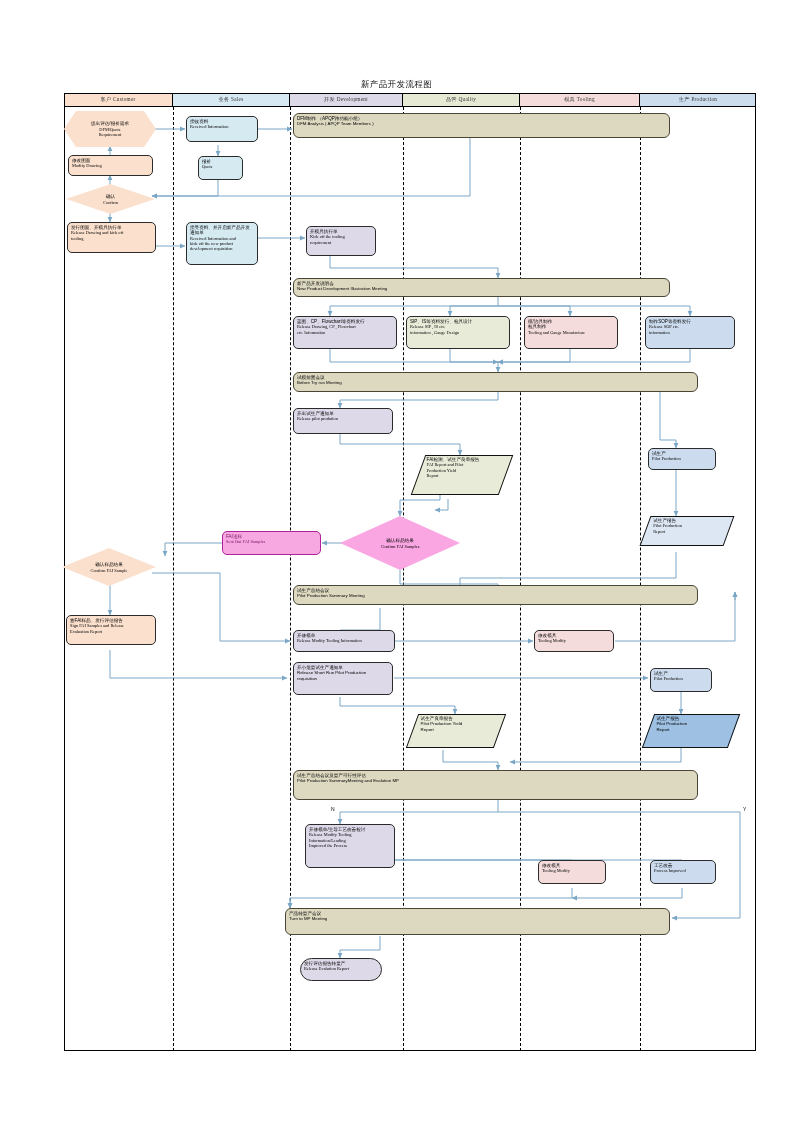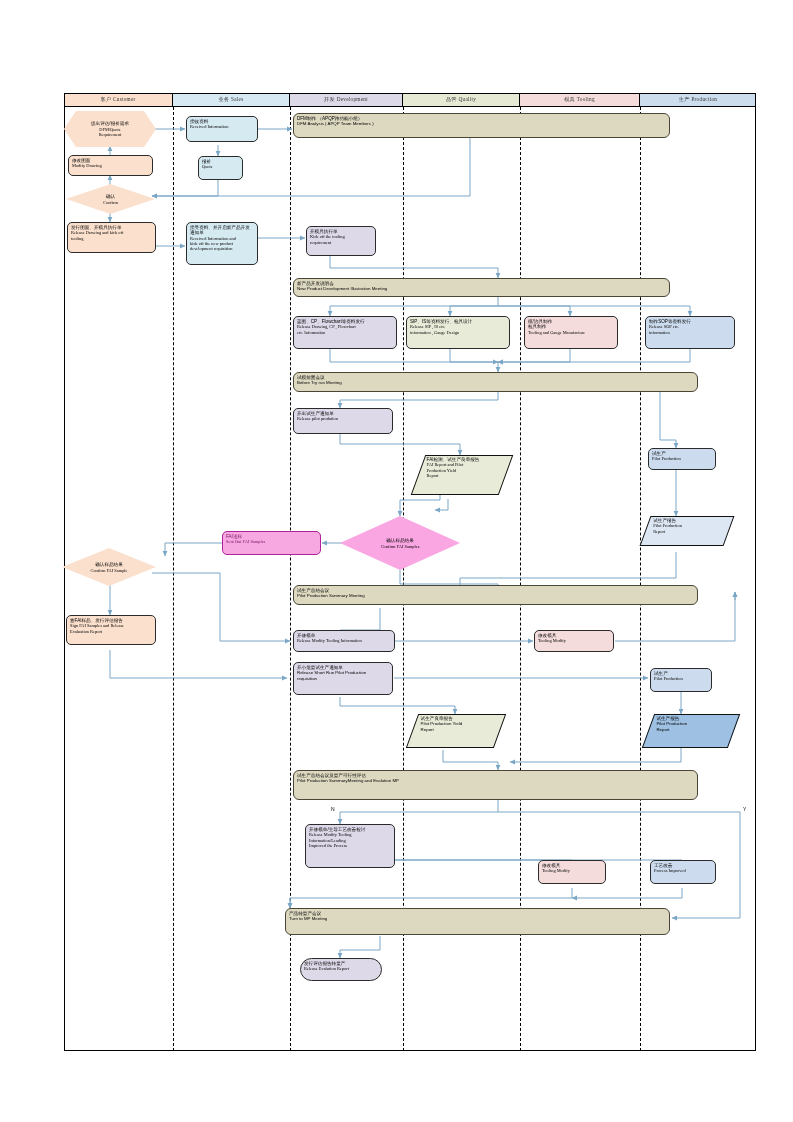--- a/index.html
+++ b/index.html
@@ -68,20 +68,21 @@
   #wires{position:absolute;left:0;top:0;width:793px;height:1122px;pointer-events:none;}
 
   .ynlabel{position:absolute;font-size:5px;color:#000;
       font-family:"Liberation Sans","DejaVu Sans",sans-serif;}
 </style>
 </head>
 <body>
 
 <div id="stage">
 
+  <div class="chart-title">新产品开发流程图</div>
 
   <div class="lane-header-row">
     <div class="lane-head" style="width:109px;background:#fbe0cd;">
       <span>客户 Customer</span>
       </div>
     <div class="lane-head" style="width:117px;background:#d7e9f2;">
       <span>业务 Sales</span>
       </div>
     <div class="lane-head" style="width:113px;background:#ddd9e8;">
       <span>开发 Development</span>

